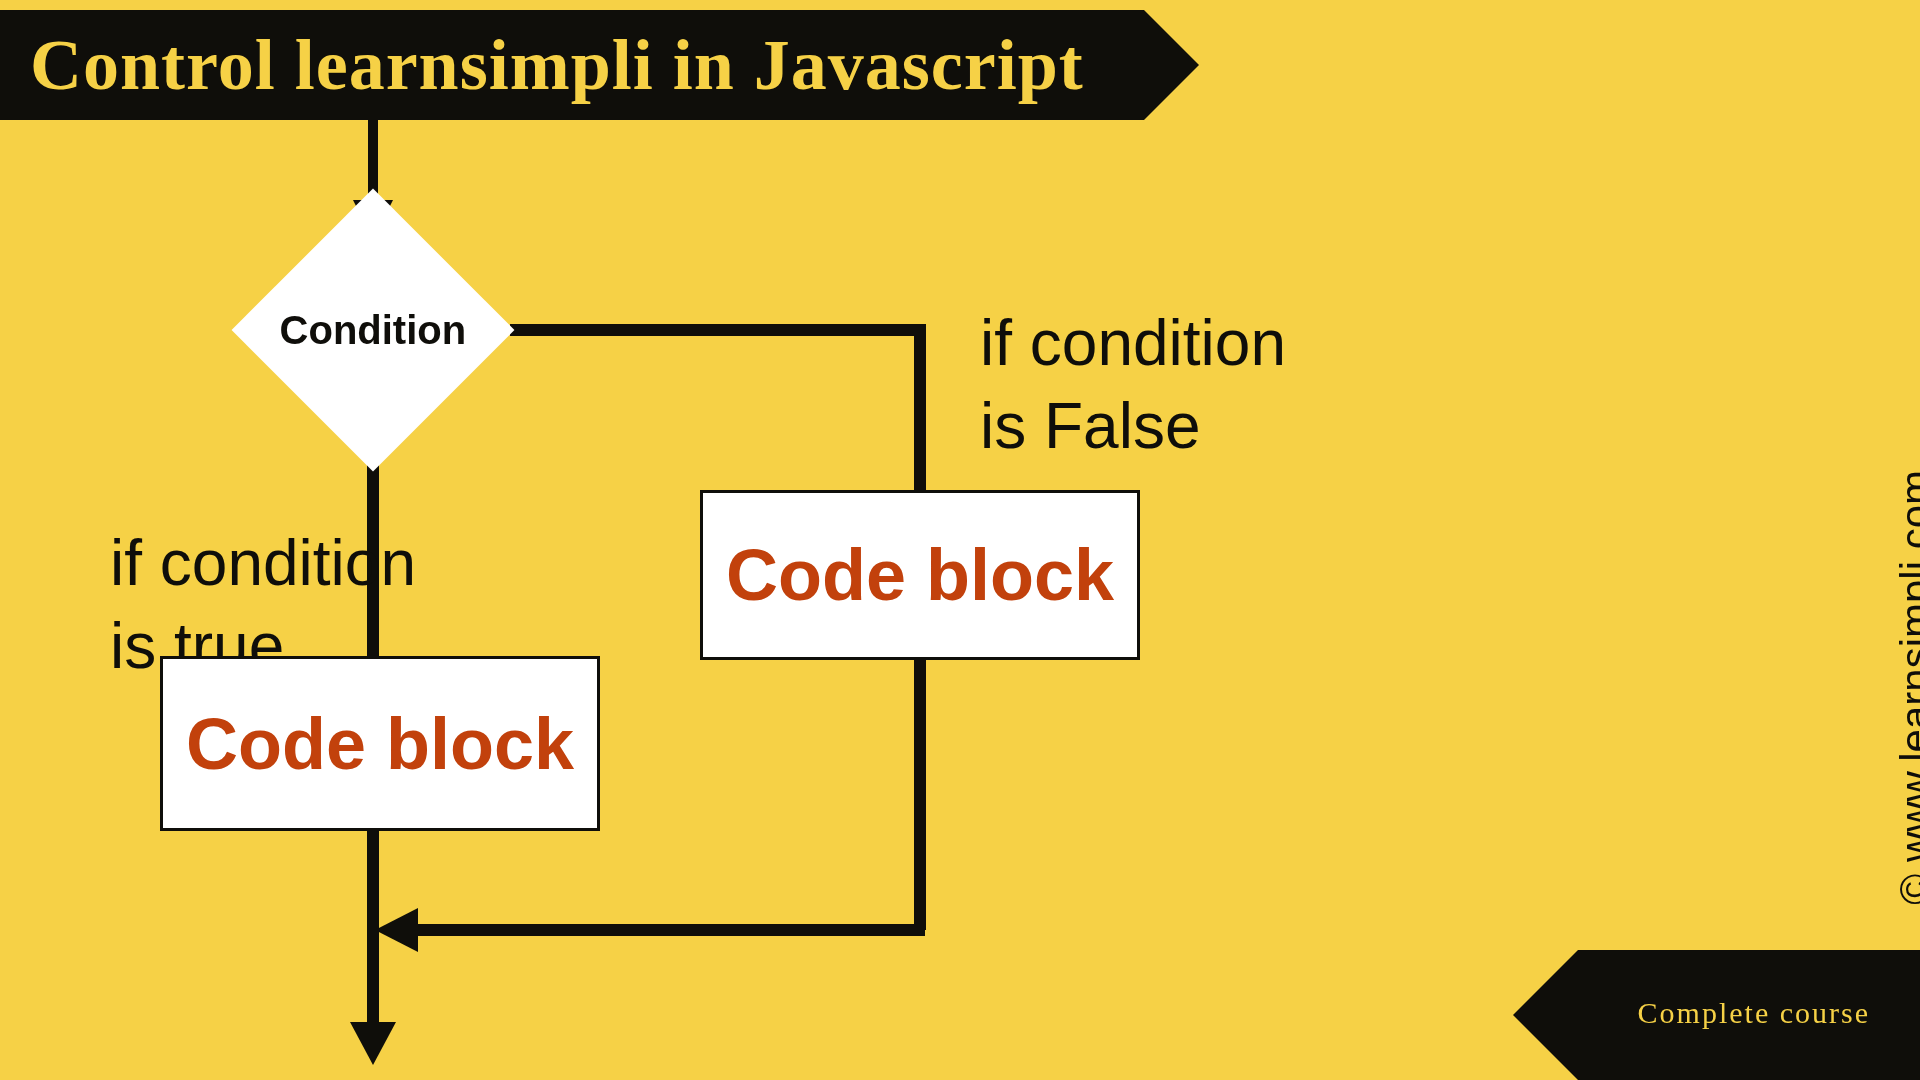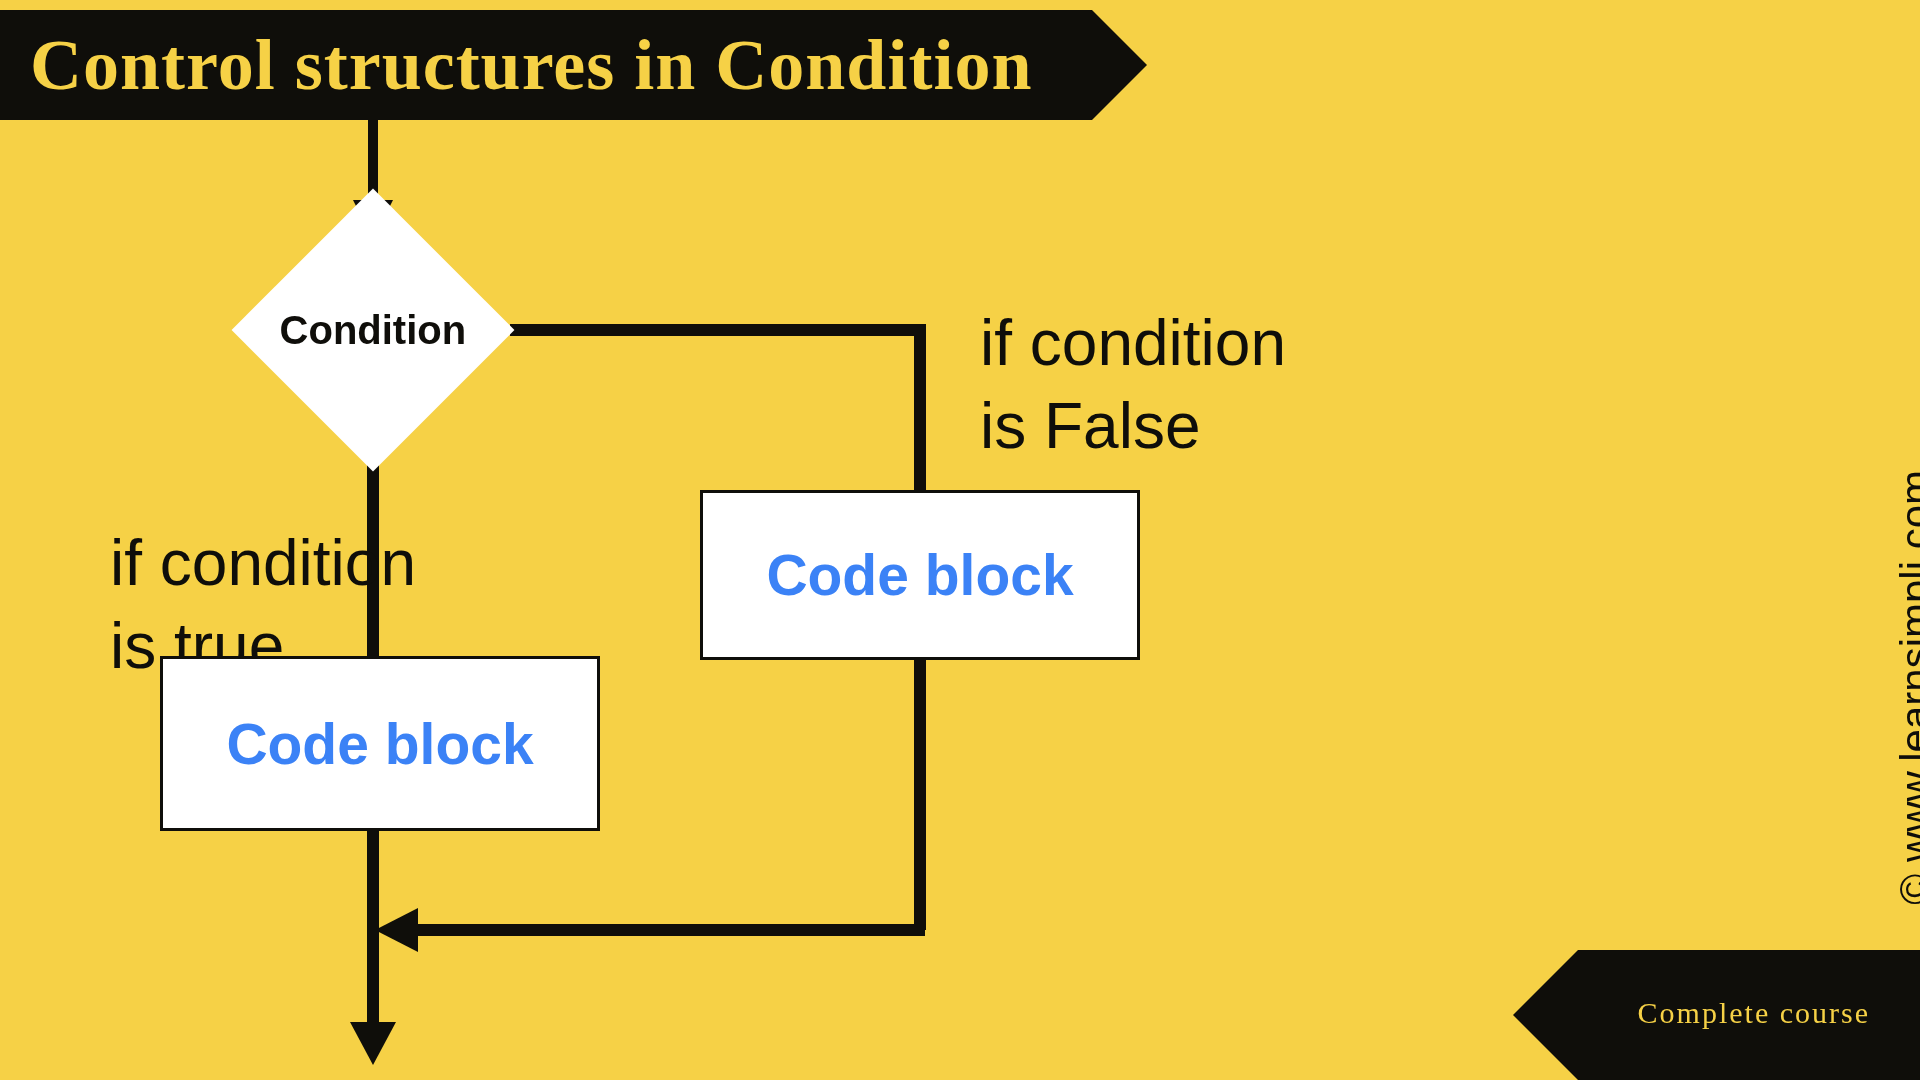--- a/index.html
+++ b/index.html
@@ -66,22 +66,22 @@
   }
   .code-box {
     position: absolute;
     background: #ffffff;
     border: 3px solid #0f0e0a;
     display: flex;
     align-items: center;
     justify-content: center;
     font-family: Arial, Helvetica, sans-serif;
     font-weight: bold;
-    font-size: 57px;
-    color: #3b82f6;
+    font-size: 72px;
+    color: #c2410c;
   }
   .label {
     position: absolute;
     font-family: Arial, Helvetica, sans-serif;
     font-size: 64px;
     color: #0f0e0a;
     line-height: 1.3;
     margin-top: 32px;
   }
   .vertical-watermark {
@@ -151,21 +151,21 @@
     font-weight: 900;
     font-size: 56px;
     color: #0f0e0a;
     letter-spacing: -4px;
   }
 </style>
 </head>
 <body>
 
 <div class="title-banner">
-  <div class="title-text">Control structures in Condition</div>
+  <div class="title-text">Control learnsimpli in Javascript</div>
 </div>
 
 <svg class="svg-canvas" viewBox="0 0 1920 1080">
 
   <line x1="373" y1="120" x2="373" y2="215" stroke="#0f0e0a" stroke-width="10"></line>
   <polygon points="373,240 353,200 393,200" fill="#0f0e0a"></polygon>
 
   <line x1="510" y1="330" x2="920" y2="330" stroke="#0f0e0a" stroke-width="12"></line>
 
   <line x1="920" y1="324" x2="920" y2="490" stroke="#0f0e0a" stroke-width="12"></line>

